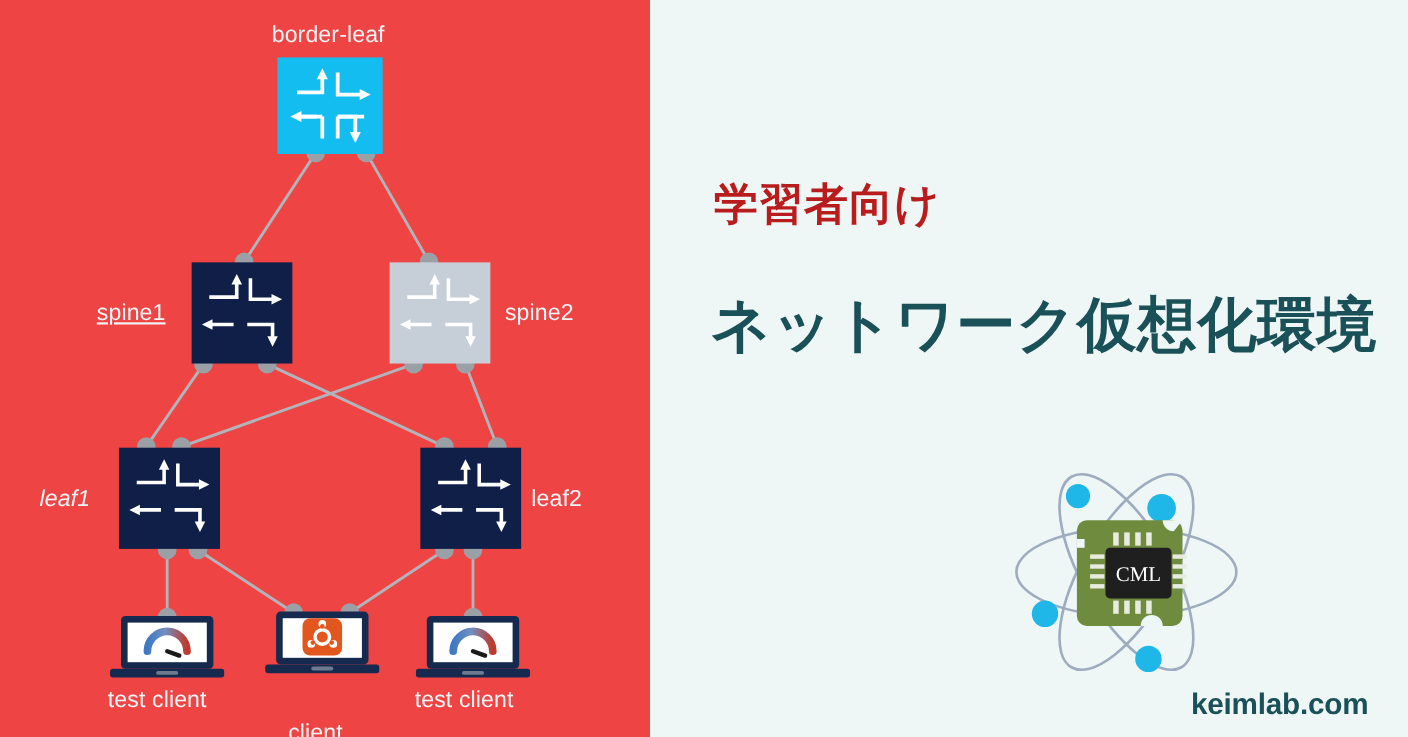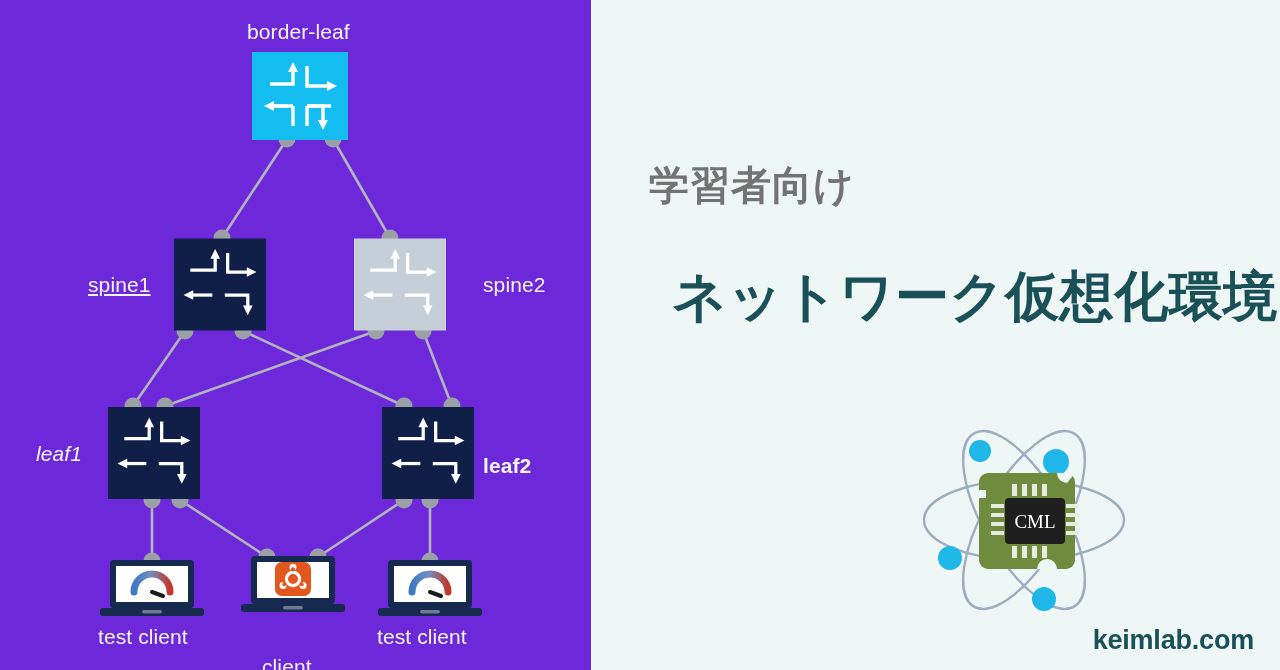--- a/index.html
+++ b/index.html
@@ -6,21 +6,21 @@
   body{
     width:1280px;height:670px;overflow:hidden;
     font-family:"Liberation Sans","DejaVu Sans",sans-serif;
     background:#eff7f5;
   }
   #stage{position:relative;width:1280px;height:670px;}
 
   
   #diagram-panel{
     position:absolute;left:0;top:0;width:591px;height:670px;
-    background:#6d28d9;
+    background:#ef4444;
   }
   #diagram-svg{position:absolute;left:0;top:0;width:591px;height:670px;}
 
   .node-label{
     position:absolute;color:#f2f4f6;font-size:21px;
     white-space:nowrap;letter-spacing:.1px;
   }
 
   
   .switch{position:absolute;}
@@ -29,31 +29,31 @@
   
   .laptop{position:absolute;}
 
   
   #text-panel{
     position:absolute;left:591px;top:0;width:689px;height:670px;
     background:#eff7f6;
   }
   #kicker{
     position:absolute;left:58px;top:158px;
-    font-size:40px;font-weight:bold;color:#737373;
+    font-size:40px;font-weight:bold;color:#b91c1c;
     letter-spacing:1px;
   }
   #headline{
     position:absolute;left:55px;top:262px;
     font-size:54px;font-weight:bold;color:#1a5159;
-    line-height:1.27;letter-spacing:.5px;margin-left:26px;
+    line-height:1.27;letter-spacing:.5px;
   }
   #headline div{white-space:nowrap;}
   #brand{
-    position:absolute;right:26px;bottom:14px;
+    position:absolute;right:36px;bottom:14px;
     font-size:27px;font-weight:bold;color:#1a5159;
     letter-spacing:-.2px;
   }
   #cml-logo{position:absolute;left:326px;top:418px;width:215px;height:205px;}
 </style>
 </head>
 <body>
 
 <div id="stage">
 
@@ -160,21 +160,21 @@
         </g>
         <g fill="#ffffff">
           <polygon points="43,11 38,21 48,21"></polygon>
           <polygon points="86,35 76,30 76,40"></polygon>
           <polygon points="10,59 20,54 20,64"></polygon>
           <polygon points="77,80 72,70 82,70"></polygon>
         </g>
       </svg>
     </div>
 
-    <div class="node-label" style="left:483px;top:273px;">spine2</div>
+    <div class="node-label" style="left:459px;top:273px;">spine2</div>
     <div class="switch" style="left:354px;top:238px;">
       <svg width="92" height="93" viewBox="0 0 96 96">
         <rect width="96" height="96" fill="#c6ced7"></rect>
         <g stroke="#ffffff" stroke-width="3.4" fill="none">
           <path d="M17,33 L43,33 L43,17"></path>
             <path d="M56,15 L56,35 L80,35"></path>
           <path d="M40,59 L16,59"></path>
             <path d="M53,59 L77,59 L77,72"></path>
         </g>
         <g fill="#ffffff">
@@ -198,21 +198,21 @@
         </g>
         <g fill="#ffffff">
           <polygon points="43,11 38,21 48,21"></polygon>
           <polygon points="86,35 76,30 76,40"></polygon>
           <polygon points="10,59 20,54 20,64"></polygon>
           <polygon points="77,80 72,70 82,70"></polygon>
         </g>
       </svg>
     </div>
 
-    <div class="node-label" style="left:483px;top:454px;font-weight:bold;">leaf2</div>
+    <div class="node-label" style="left:483px;top:442px;">leaf2</div>
     <div class="switch" style="left:382px;top:406px;">
       <svg width="92" height="94" viewBox="0 0 96 96">
         <rect width="96" height="96" fill="#101f47"></rect>
         <g stroke="#ffffff" stroke-width="3.4" fill="none">
           <path d="M17,33 L43,33 L43,17"></path>
             <path d="M56,15 L56,35 L80,35"></path>
           <path d="M40,59 L16,59"></path>
             <path d="M53,59 L77,59 L77,72"></path>
         </g>
         <g fill="#ffffff">

